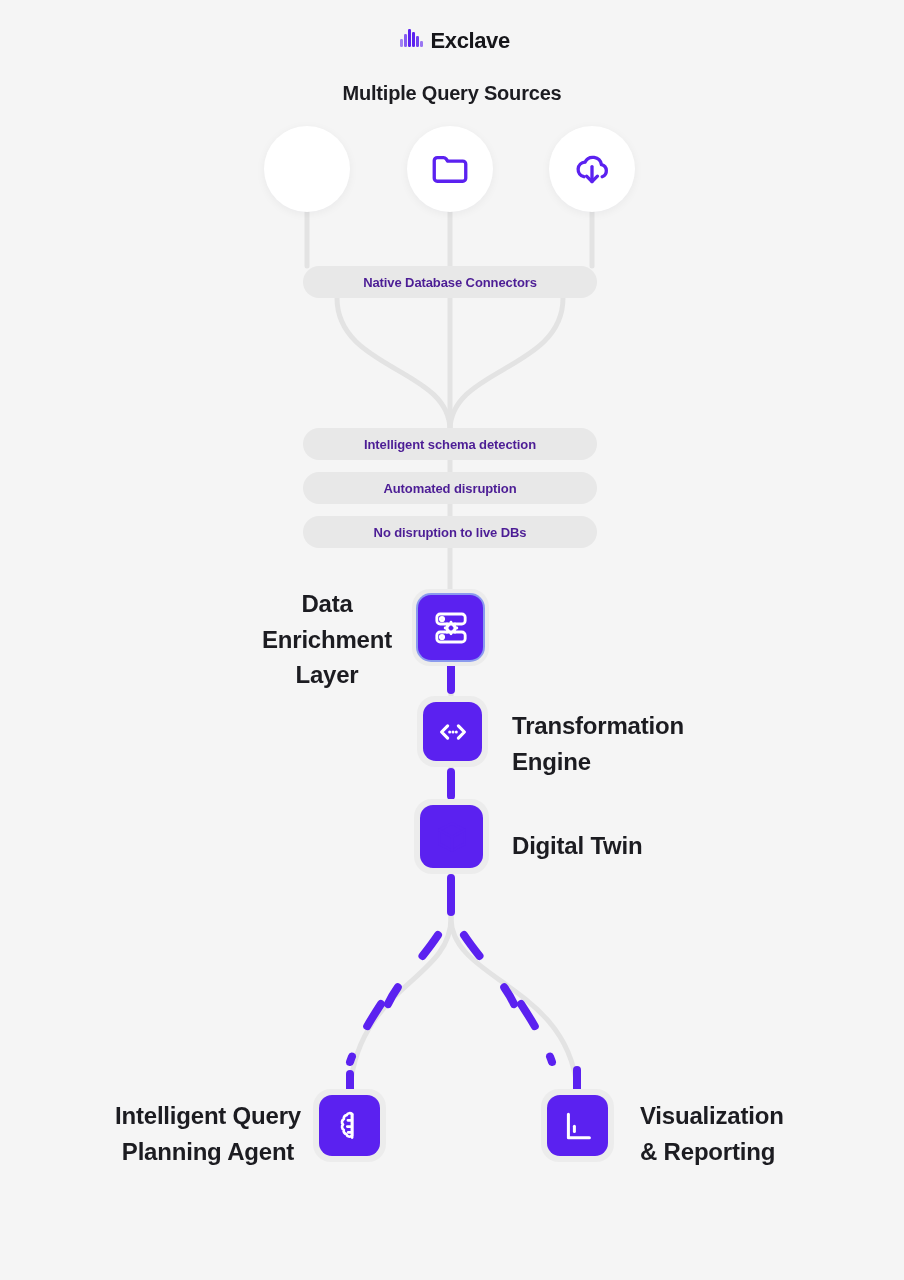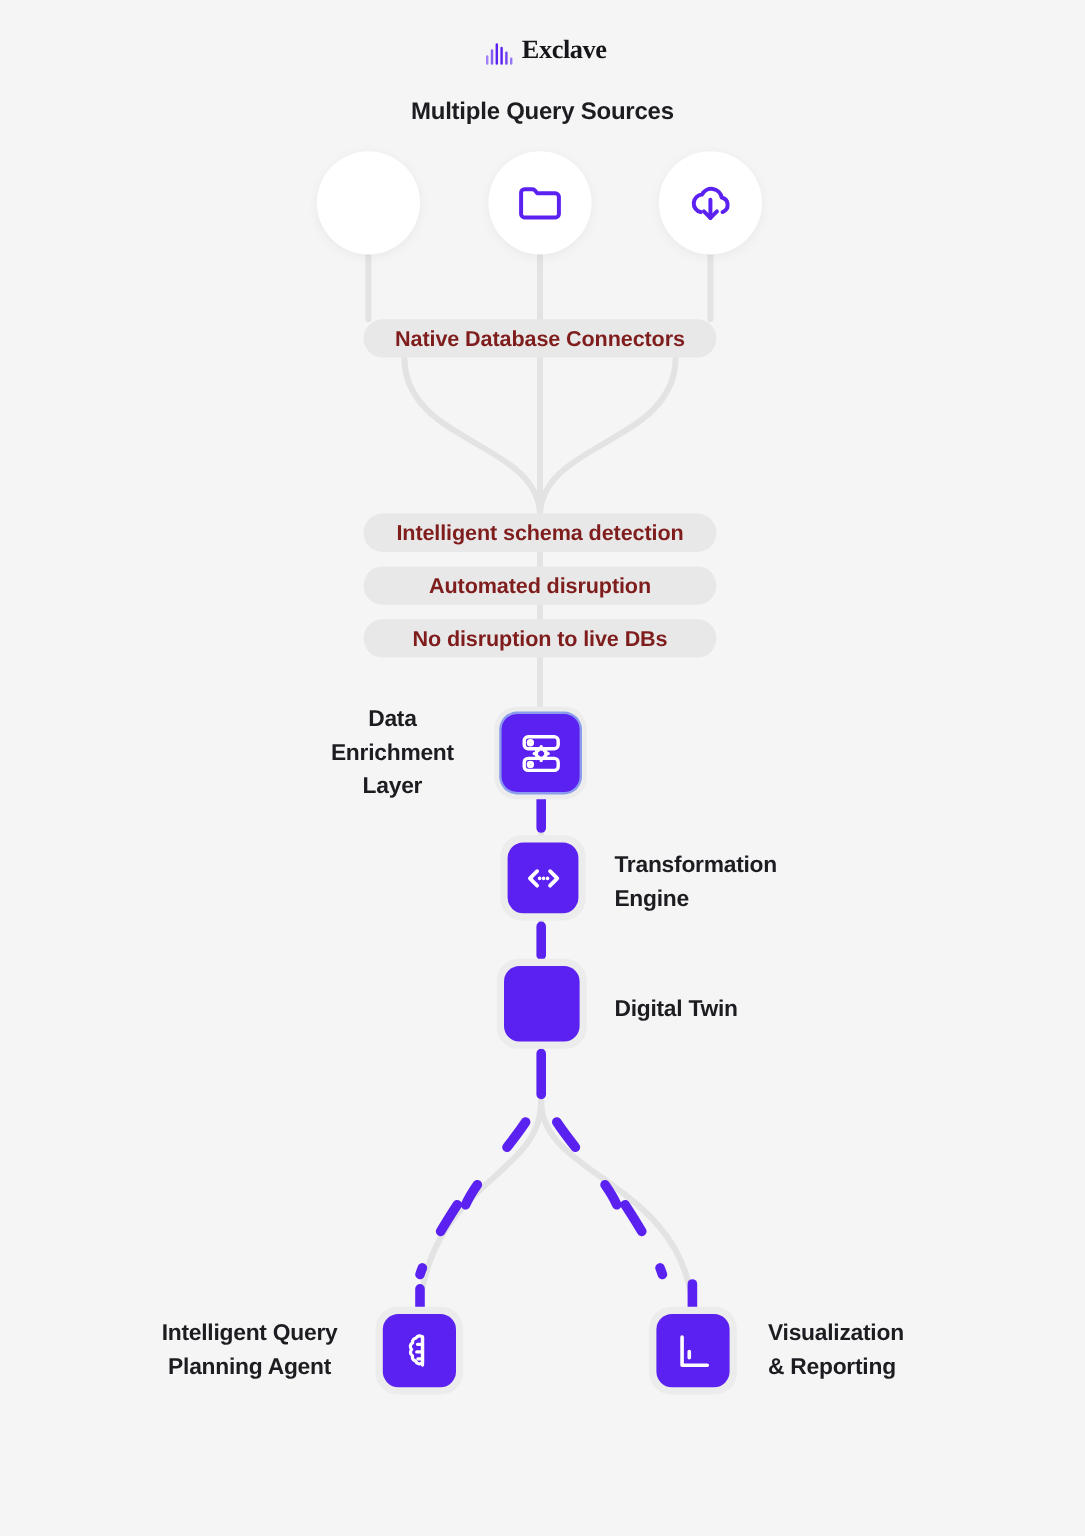--- a/index.html
+++ b/index.html
@@ -16,24 +16,23 @@
     height: 1280px;
     background: #f5f5f5;
   }
 
   
   .brand {
     position: absolute;
     left: 6px; right: 0;
     top: 28px;
     display: flex;
-    align-items: flex-end;
+    align-items: flex-start;
     justify-content: center;
     gap: 8px;
-    font-family: Liberation Serif, serif;
   }
   .brand-mark { display: flex; align-items: flex-end; gap: 1.6px; height: 19px; }
   .brand-mark i {
     display: block;
     width: 2.4px;
     border-radius: 1.2px;
     background: #5b21f0;
   }
   .brand-mark i:nth-child(1) { height: 8px;  opacity: .55; }
   .brand-mark i:nth-child(2) { height: 13px; opacity: .72; }
@@ -80,22 +79,22 @@
     box-shadow: 0 2px 10px rgba(25,25,40,.05);
   }
   .source svg { display: block; }
 
   
   .pill {
     position: absolute;
     height: 32px;
     border-radius: 16px;
     background: #e8e8e8;
-    color: #7f1d1d;
-    font-size: 18px;
+    color: #4c1d95;
+    font-size: 13px;
     font-weight: 600;
     letter-spacing: -0.1px;
     display: flex;
     align-items: center;
     justify-content: center;
     padding: 0 18px;
     white-space: nowrap;
   }
 
   
@@ -115,21 +114,21 @@
     display: flex;
     align-items: center;
     justify-content: center;
   }
   .node-inner.glow { box-shadow: 0 0 0 2px rgba(60,90,240,.55); }
   .node-inner svg { display: block; }
 
   
   .node-label {
     position: absolute;
-    font-size: 19px;
+    font-size: 24px;
     font-weight: 600;
     color: #1c1c21;
     line-height: 1.48;
     letter-spacing: -0.2px;
     white-space: pre-line;
   }
   .node-label.right { text-align: left; }
   .node-label.left  { text-align: center; }
 </style>
 </head>

